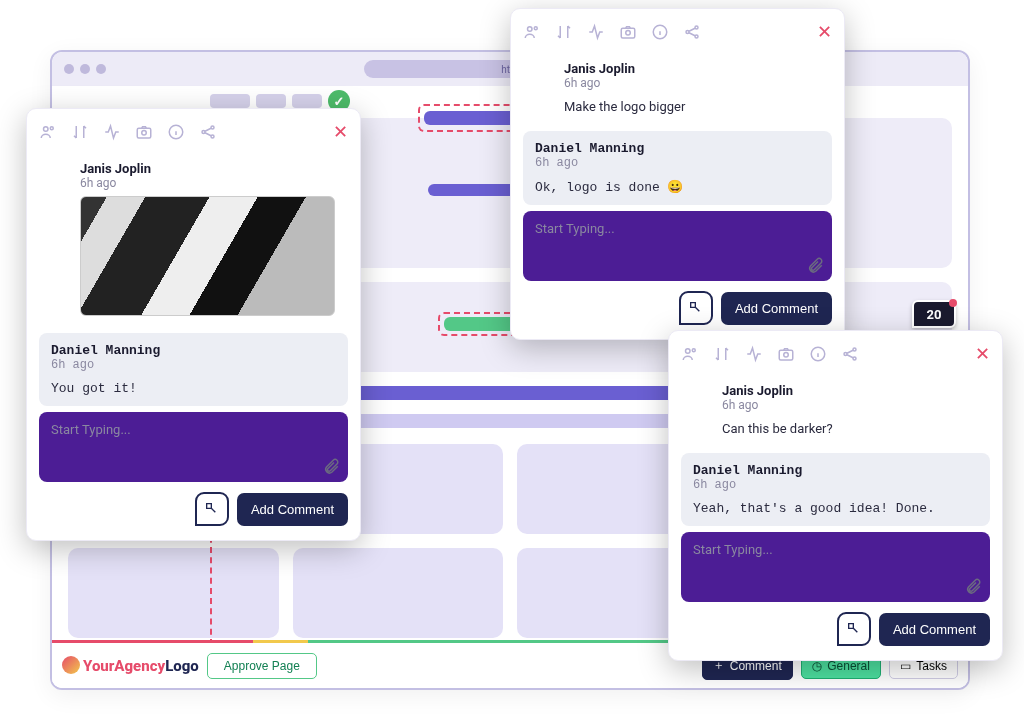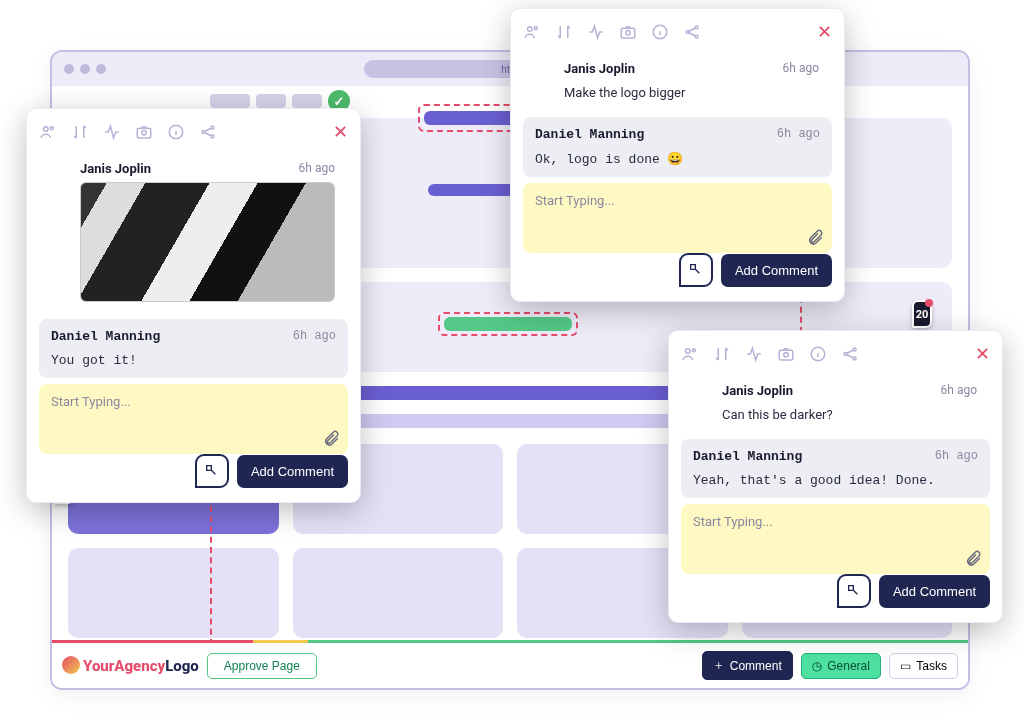--- a/index.html
+++ b/index.html
@@ -29,21 +29,21 @@
 .full-bar-row { margin: 14px 8px 0 8px; display: flex; gap: 8px; }
 .full-bar { flex: 1; height: 14px; background: #6a5fd2; border-radius: 6px; }
 .full-bar.light { background: #cfcaf1; }
 
 .grid { margin: 16px 8px 0 8px; display: grid; grid-template-columns: repeat(4, 1fr); gap: 14px; }
 .card { height: 90px; background: #e4e1f7; border-radius: 10px; }
 .card.filled { background: #7c72db; position: relative; }
 
 .dashed-vert { position: absolute; border-left: 2px dashed #e64b6a; top: 420px; height: 180px; }
 
-.pin { position: absolute; width: 20px; height: 28px; background: #1a1a2e; color: #fff; font-size: 11px; font-weight: 700; display: flex; align-items: center; justify-content: center; border-radius: 6px 6px 6px 0; border: 2px solid #fff; box-shadow: 0 2px 4px rgba(0,0,0,0.25); }
+.pin { position: absolute; width: 44px; height: 28px; background: #1a1a2e; color: #fff; font-size: 13px; font-weight: 700; display: flex; align-items: center; justify-content: center; border-radius: 6px 6px 6px 0; border: 2px solid #fff; box-shadow: 0 2px 4px rgba(0,0,0,0.25); }
 .pin.yellow::after { content: ""; position: absolute; right: -3px; top: -3px; width: 8px; height: 8px; background: #f2c94c; border-radius: 50%; }
 .pin.red::after { content: ""; position: absolute; right: -3px; top: -3px; width: 8px; height: 8px; background: #e64b6a; border-radius: 50%; }
 
 .bottom-bar { position: absolute; left: 0; right: 0; bottom: 0; height: 48px; border-top: 3px solid; border-image: linear-gradient(to right, #e64b6a 0 22%, #f2c94c 22% 28%, #53c887 28% 100%) 1; background: #fff; display: flex; align-items: center; padding: 0 10px; gap: 8px; }
 .logo { font-weight: 800; font-size: 15px; }
 .logo .dot-logo { display: inline-block; width: 18px; height: 18px; background: linear-gradient(135deg, #e64b6a, #f2c94c); border-radius: 50%; vertical-align: -3px; margin-right: 3px; }
 .logo .red { color: #e64b6a; }
 .logo .dark { color: #1f2652; }
 .approve-btn { border: 1px solid #53c887; color: #138053; background: #fff; padding: 5px 16px; border-radius: 5px; font-size: 12px; cursor: pointer; }
 .bb-spacer { flex: 1; }
@@ -52,27 +52,27 @@
 .bb-btn.green { background: #4de0a0; border-color: #1fb073; color: #0a4f34; }
 
 
 .popup { position: absolute; background: #fff; border-radius: 10px; box-shadow: 0 8px 30px rgba(0,0,0,0.25); padding: 12px 12px 14px 12px; border: 1px solid #eceaf5; }
 .popup-toolbar { display: flex; align-items: center; gap: 14px; color: #b7b2d5; margin-bottom: 8px; }
 .popup-toolbar .close { margin-left: auto; color: #e64b6a; font-size: 18px; cursor: pointer; }
 .ticon { width: 18px; height: 18px; }
 .msg { padding: 10px 12px; border-radius: 8px; margin-bottom: 6px; }
 .msg.white { background: #fff; border: 1px solid #fff; }
 .msg.gray { background: #eceef4; font-family: Liberation Mono, monospace; }
-.msg-head { display: flex; justify-content: space-between; margin-bottom: 4px; }
+.msg-head { display: flex; justify-content: space-between; margin-bottom: 4px; flex-direction: column; }
 .msg-name { font-weight: 700; font-size: 13px; color: #1a1a2e; }
 .msg-time { font-size: 12px; color: #8a88a0; }
 .msg-body { font-size: 13px; color: #2b2b3f; margin-top: 9px; }
 .msg-img { width: 100%; height: 120px; border-radius: 6px; margin-top: 6px; background: linear-gradient(120deg, #333 0 8%, #ddd 8% 20%, #222 20% 40%, #eee 40% 55%, #111 55% 70%, #bbb 70% 100%); border: 1px solid #ccc; }
 
-.typebox { background: #fef9c3; border-radius: 8px; min-height: 70px; padding: 10px 12px; position: relative; color: #8a88a0; font-size: 13px; }
+.typebox { background: #4c1d95; border-radius: 8px; min-height: 70px; padding: 10px 12px; position: relative; color: #8a88a0; font-size: 13px; margin-bottom: 10px; }
 .typebox .clip { position: absolute; right: 8px; bottom: 6px; color: #6b6b80; }
 
 .popup-actions { display: flex; justify-content: flex-end; gap: 8px; align-items: center; }
 .atarea-btn { width: 34px; height: 34px; border: 2px solid #1f2652; border-radius: 9px 9px 9px 0; display: flex; align-items: center; justify-content: center; background: #fff; }
 .add-btn { background: #1f2652; color: #fff; border: none; padding: 9px 14px; border-radius: 7px; font-size: 13px; cursor: pointer; text-align: center; }
 
 svg { display: block; }
 </style>
 </head>
 <body>

